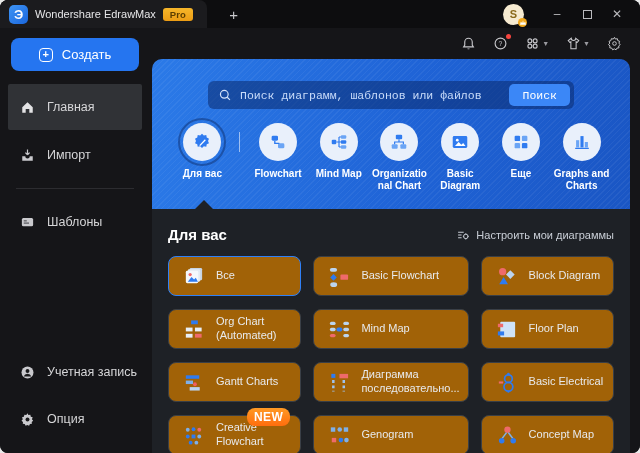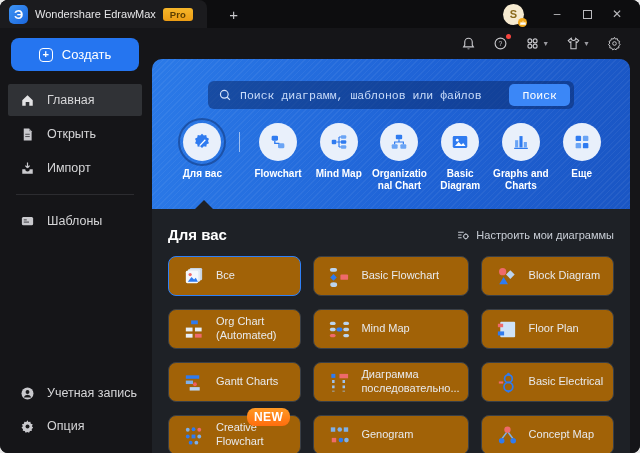--- a/index.html
+++ b/index.html
@@ -28,21 +28,21 @@
   .winbtn .sq{ width:9px; height:9px; border:1px solid #b9b9bd; }
   .winbtn span{ font-size:12px; }
 
   
   .body{ flex:1; display:flex; min-height:0; background:#151518;}
   .sidebar{ width:150px; flex:0 0 auto; display:flex; flex-direction:column; padding-top:10px;}
   .create{ margin:0 11px 12px 11px; height:33px; border-radius:8px; background:#2575f0; border:none;
     color:#fff; font-size:13px; display:flex; align-items:center; justify-content:center; gap:9px; cursor:pointer;}
   .plus-box{ width:14px; height:14px; border:1.6px solid #fff; border-radius:4px; font-size:11px;
     line-height:11px; display:flex; align-items:center; justify-content:center; font-weight:bold;}
-  .side-item{ height:32px; margin:1px 8px; border-radius:2px; display:flex; align-items:center;
+  .side-item{ height:46px; margin:1px 8px; border-radius:2px; display:flex; align-items:center;
     gap:12px; padding-left:12px; color:#d6d6d8; font-size:12.5px; cursor:pointer;}
   .side-item.active{ background:#303236; }
   .side-item svg{ flex:0 0 auto; }
   .divider{ height:1px; background:#2c2c30; margin:9px 16px; }
   .side-spacer{ flex:1; }
   .side-footer{ padding-bottom:10px; }
 
   
   .rightcol{ flex:1; display:flex; flex-direction:column; min-width:0;}
   .toolstrip{ height:31px; display:flex; align-items:center; justify-content:flex-end; gap:17px;
@@ -134,29 +134,20 @@
       </button>
 
       <div class="side-item active">
         <svg width="15" height="15" viewBox="0 0 20 20">
             <path d="M3 9.5 10 3l7 6.5V17h-4.6v-5H7.6v5H3z" fill="#e3e3e5"></path>
           </svg>
         <span>Главная</span>
       </div>
       <div class="side-item">
         <svg width="15" height="15" viewBox="0 0 20 20">
-            <path d="M5 2h7l3.5 3.5V18H5z" fill="#c9c9cd"></path>
-            <path d="M12 2v3.5h3.5z" fill="#8e8e93"></path>
-            <rect x="7" y="9" width="6" height="1.4" fill="#55555a"></rect>
-            <rect x="7" y="12" width="6" height="1.4" fill="#55555a"></rect>
-          </svg>
-        <span>Открыть</span>
-      </div>
-      <div class="side-item">
-        <svg width="15" height="15" viewBox="0 0 20 20">
             <path d="M10 2v7m0 0-2.8-2.8M10 9l2.8-2.8" stroke="#c9c9cd" stroke-width="1.6" fill="none"></path>
             <path d="M3 11v6h14v-6h-4a3 3 0 0 1-6 0z" fill="#c9c9cd"></path>
           </svg>
         <span>Импорт</span>
       </div>
       <div class="divider"></div>
       <div class="side-item">
         <svg width="15" height="15" viewBox="0 0 20 20">
             <rect x="2.5" y="4" width="15" height="11" rx="2" fill="#c9c9cd"></rect>
             <rect x="5" y="7" width="4" height="1.6" fill="#55555a"></rect>
@@ -287,38 +278,38 @@
                     <rect x="3" y="4.5" width="16" height="13" rx="1.5" fill="#2f7bf0"></rect>
                     <circle cx="8" cy="9" r="1.5" fill="#fff"></circle>
                     <path d="M5.5 15.5 9.5 11l3 3 2-2 2.5 3.5z" fill="#fff"></path>
                   </svg>
               </div>
               <div class="cat-label">Basic Diagram</div>
             </div>
             <div class="cat">
               <div class="cat-circle">
                 <svg width="20" height="20" viewBox="0 0 22 22">
+                    <rect x="4" y="4" width="6" height="6" rx="1.3" fill="#2f7bf0"></rect>
+                    <rect x="12" y="4" width="6" height="6" rx="1.3" fill="#6aa4f5"></rect>
+                    <rect x="4" y="12" width="6" height="6" rx="1.3" fill="#6aa4f5"></rect>
+                    <rect x="12" y="12" width="6" height="6" rx="1.3" fill="#2f7bf0"></rect>
+                  </svg>
+              </div>
+              <div class="cat-label">Еще</div>
+            </div>
+            <div class="cat">
+              <div class="cat-circle">
+                <svg width="20" height="20" viewBox="0 0 22 22">
                     <rect x="4.5" y="9" width="3.4" height="8" fill="#6aa4f5"></rect>
                     <rect x="9.3" y="4.5" width="3.4" height="12.5" fill="#2f7bf0"></rect>
                     <rect x="14.1" y="11" width="3.4" height="6" fill="#6aa4f5"></rect>
                     <line x1="3.5" y1="18" x2="18.5" y2="18" stroke="#2f7bf0" stroke-width="1.4"></line>
                   </svg>
               </div>
               <div class="cat-label">Graphs and Charts</div>
-            </div>
-            <div class="cat">
-              <div class="cat-circle">
-                <svg width="20" height="20" viewBox="0 0 22 22">
-                    <rect x="4" y="4" width="6" height="6" rx="1.3" fill="#2f7bf0"></rect>
-                    <rect x="12" y="4" width="6" height="6" rx="1.3" fill="#6aa4f5"></rect>
-                    <rect x="4" y="12" width="6" height="6" rx="1.3" fill="#6aa4f5"></rect>
-                    <rect x="12" y="12" width="6" height="6" rx="1.3" fill="#2f7bf0"></rect>
-                  </svg>
-              </div>
-              <div class="cat-label">Еще</div>
             </div>
           </div>
         </div>
 
         <div class="content">
           <div class="notch"></div>
           <div class="sec-head">
             <div class="sec-title">Для вас</div>
             <div class="customize">
               <svg width="14" height="14" viewBox="0 0 20 20">

